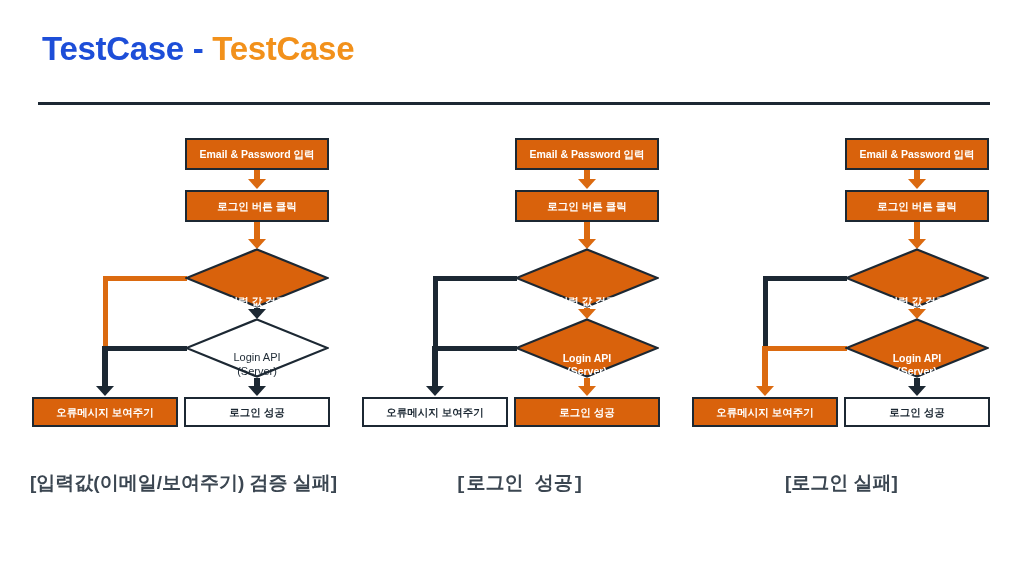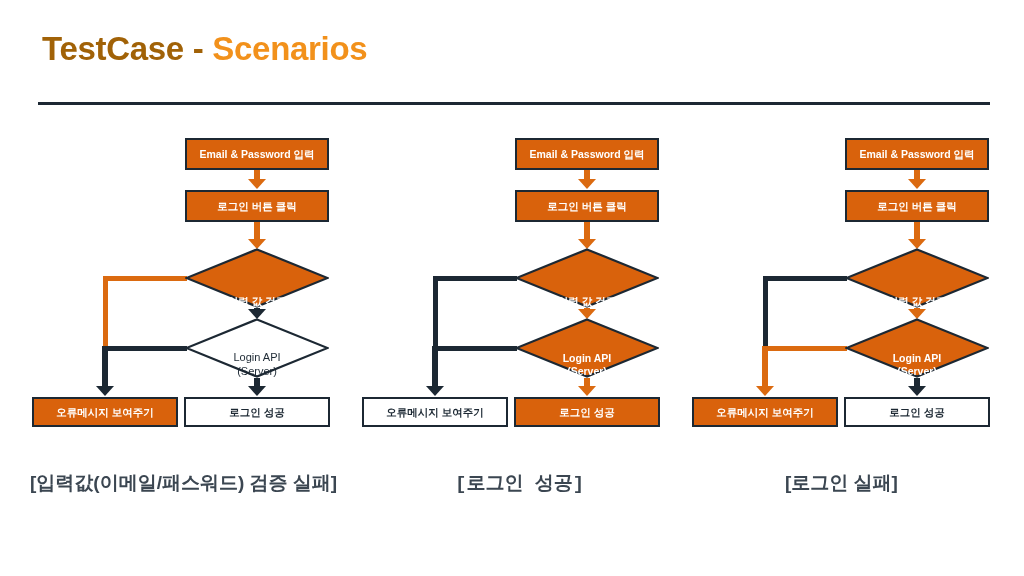--- a/index.html
+++ b/index.html
@@ -19,21 +19,21 @@
   
   #slide-title {
     position: absolute;
     left: 42px;
     top: 30px;
     font-size: 33px;
     font-weight: bold;
     letter-spacing: -0.3px;
     white-space: nowrap;
   }
-  #slide-title .t-main { color: #a16207; }
+  #slide-title .t-main { color: #1d4ed8; }
   #slide-title .t-accent { color: #F2911B; }
 
   #title-rule {
     position: absolute;
     left: 38px;
     top: 102px;
     width: 952px;
     height: 0;
     border-top: 3px solid #1c2833;
   }
@@ -127,21 +127,21 @@
     font-size: 19px;
     font-weight: bold;
     color: #3b4651;
     white-space: nowrap;
   }
 </style>
 </head>
 <body>
 
 <div id="slide-title">
-  <span class="t-main">TestCase - </span><span class="t-accent">Scenarios</span>
+  <span class="t-main">TestCase - </span><span class="t-accent">TestCase</span>
 </div>
 <div id="title-rule"></div>
 
 <div id="diagram">
     <div class="column">
       <div class="conn vline" style="left: 254px; top: 170px; width: 6px; height: 11px; background: rgb(219, 106, 16);"></div>
       <div class="arrowhead arrow-down" style="left: 247.5px; top: 179.075px; border-left-width: 9.5px; border-right-width: 9.5px; border-top: 10.925px solid rgb(219, 106, 16);"></div>
       <div class="conn vline" style="left: 254px; top: 222px; width: 6px; height: 19px; background: rgb(219, 106, 16);"></div>
       <div class="arrowhead arrow-down" style="left: 247.5px; top: 239.075px; border-left-width: 9.5px; border-right-width: 9.5px; border-top: 10.925px solid rgb(219, 106, 16);"></div>
       <div class="conn vline" style="left: 254px; top: 308px; width: 6px; height: 3px; background: rgb(28, 40, 51);"></div>
@@ -266,15 +266,15 @@
       </div>
       <div class="node box fill-orange" style="left: 692px; top: 397px; width: 146px; height: 30px;">
         <span>오류메시지 보여주기</span>
       </div>
       <div class="node box fill-white" style="left: 844px; top: 397px; width: 146px; height: 30px;">
         <span>로그인 성공</span>
       </div>
     </div>
   </div>
 
-<div class="caption" id="caption-0" style="left: 30px; top: 470px;">[입력값(이메일/패스워드) 검증 실패]</div>
+<div class="caption" id="caption-0" style="left: 30px; top: 470px;">[입력값(이메일/보여주기) 검증 실패]</div>
 <div class="caption" id="caption-1" style="left: 455px; top: 470px; font-family: Liberation Mono, monospace;">[로그인 성공]</div>
 <div class="caption" id="caption-2" style="left: 785px; top: 470px;">[로그인 실패]</div>
 
 </body></html>

